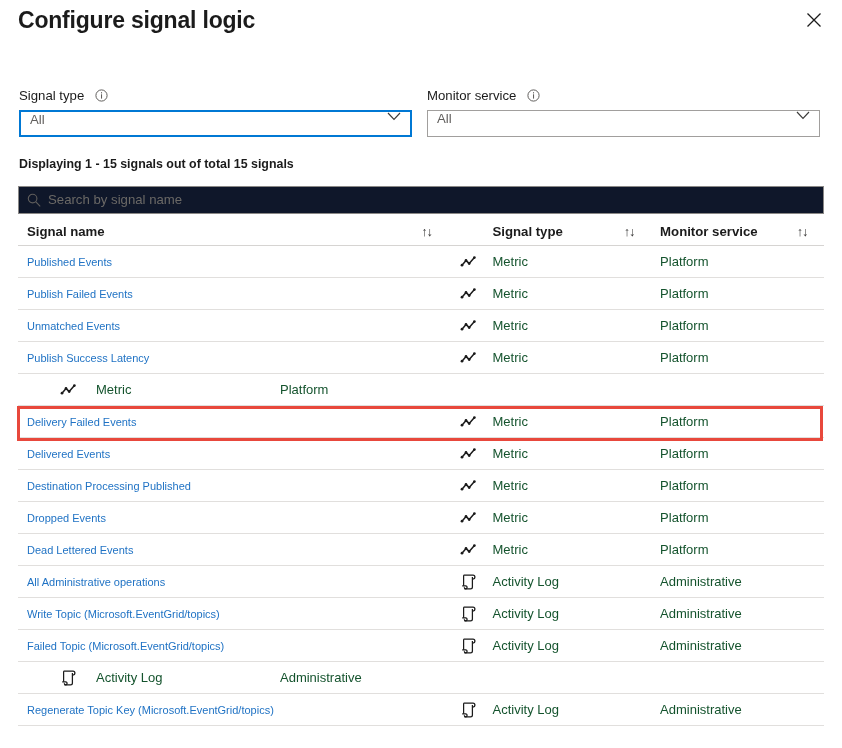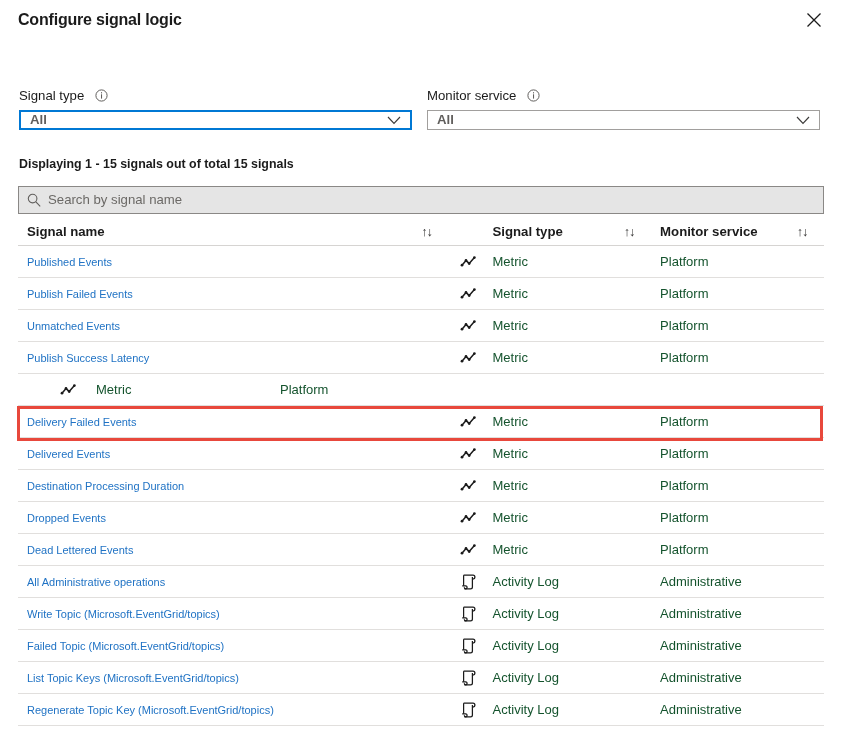--- a/index.html
+++ b/index.html
@@ -11,21 +11,21 @@
     color: #333333;
     overflow: hidden;
   }
 
   .panel { position: relative; width: 842px; height: 748px; }
 
   
   .title {
     position: absolute;
     left: 18px; top: 4px;
-    font-size: 16px;
+    font-size: 23px;
     font-weight: 600;
     color: #1b1b1b;
     letter-spacing: -0.2px;
     line-height: 32px;
   }
   .close-btn {
     position: absolute;
     right: 14px; top: 6px;
     width: 28px; height: 28px;
     display: flex; align-items: center; justify-content: center;
@@ -61,28 +61,27 @@
   .info-icon {
     display: inline-block;
     vertical-align: -2px;
     margin-left: 6px;
     width: 13px; height: 13px;
   }
   .info-icon svg { display: block; }
 
   .select-box {
     margin-top: 6px;
-    height: 20px;
+    height: 27px;
     display: flex;
-    align-items: center;
+    align-items: flex-start;
     justify-content: space-between;
     padding: 0 9px 0 9px;
     background: #ffffff;
     cursor: pointer;
-    font-weight: bold;
   }
   .select-box.focused { border: 2px solid #0078d4; }
   .select-box.normal  { border: 1px solid #a19f9d; }
   .select-value {
     font-size: 13.2px;
     color: #605e5c;
     line-height: 16px;
   }
   .chev { width: 14px; height: 9px; color: #3b3a39; }
   .chev svg { display: block; }
@@ -96,21 +95,21 @@
     color: #1b1b1b;
     line-height: 16px;
   }
 
   
   .search {
     position: absolute;
     left: 18px; top: 186px;
     width: 806px; height: 28px;
     border: 1px solid #8a8886;
-    background: #e5e5e5;
+    background: #0f172a;
     display: flex;
     align-items: center;
     padding-left: 8px;
     cursor: text;
   }
   .search-icon { width: 14px; height: 14px; color: #605e5c; flex: 0 0 auto; }
   .search-icon svg { display: block; }
   .search-ph {
     margin-left: 7px;
     font-size: 13.2px;
@@ -440,21 +439,21 @@
             <span class="cell-txt">Metric</span>
           </div>
           <div class="c-sort2"></div>
           <div class="c-service">
             <span class="cell-txt">Platform</span>
           </div>
           <div class="c-sort3"></div>
         </div>
         <div class="row">
           <div class="c-name">
-            <span class="link">Destination Processing Duration</span>
+            <span class="link">Destination Processing Published</span>
           </div>
           <div class="c-sort1"></div>
           <div class="c-icon">
             <span class="type-ico">
               <svg width="20" height="20" viewBox="0 0 20 20" aria-hidden="true">
                 <path d="M3 13.2 L7 8.4 L10.2 11.6 L15.4 5.6" stroke="#1b1b1b" stroke-width="1.5" fill="none" stroke-linejoin="round"></path>
                 <circle cx="3" cy="13.2" r="1.35" fill="#1b1b1b"></circle>
                 <circle cx="7" cy="8.4" r="1.35" fill="#1b1b1b"></circle>
                 <circle cx="10.2" cy="11.6" r="1.35" fill="#1b1b1b"></circle>
                 <circle cx="15.4" cy="5.6" r="1.35" fill="#1b1b1b"></circle>
@@ -586,23 +585,20 @@
           <div class="c-type">
             <span class="cell-txt">Activity Log</span>
           </div>
           <div class="c-sort2"></div>
           <div class="c-service">
             <span class="cell-txt">Administrative</span>
           </div>
           <div class="c-sort3"></div>
         </div>
         <div class="row">
-          <div class="c-name">
-            <span class="link">List Topic Keys (Microsoft.EventGrid/topics)</span>
-          </div>
           <div class="c-sort1"></div>
           <div class="c-icon">
             <span class="type-ico">
               <svg width="20" height="20" viewBox="0 0 20 20" aria-hidden="true">
                 <path d="M4.6 3.2 H14 a1.9 1.9 0 0 1 1.9 1.9 a1.9 1.9 0 0 1 -1.9 1.9 H13.4" stroke="#1b1b1b" stroke-width="1.25" fill="none"></path>
                 <path d="M13.4 5.1 V15 a1.9 1.9 0 0 1 -1.9 1.9 H5.4" stroke="#1b1b1b" stroke-width="1.25" fill="none"></path>
                 <path d="M4.6 3.2 V13.8" stroke="#1b1b1b" stroke-width="1.25" fill="none"></path>
                 <path d="M3.2 13.8 H6.9 a1.6 1.6 0 0 1 0 3.1 a1.6 1.6 0 0 1 -1.6 -1.6" stroke="#1b1b1b" stroke-width="1.25" fill="none"></path>
               </svg>
             </span>

